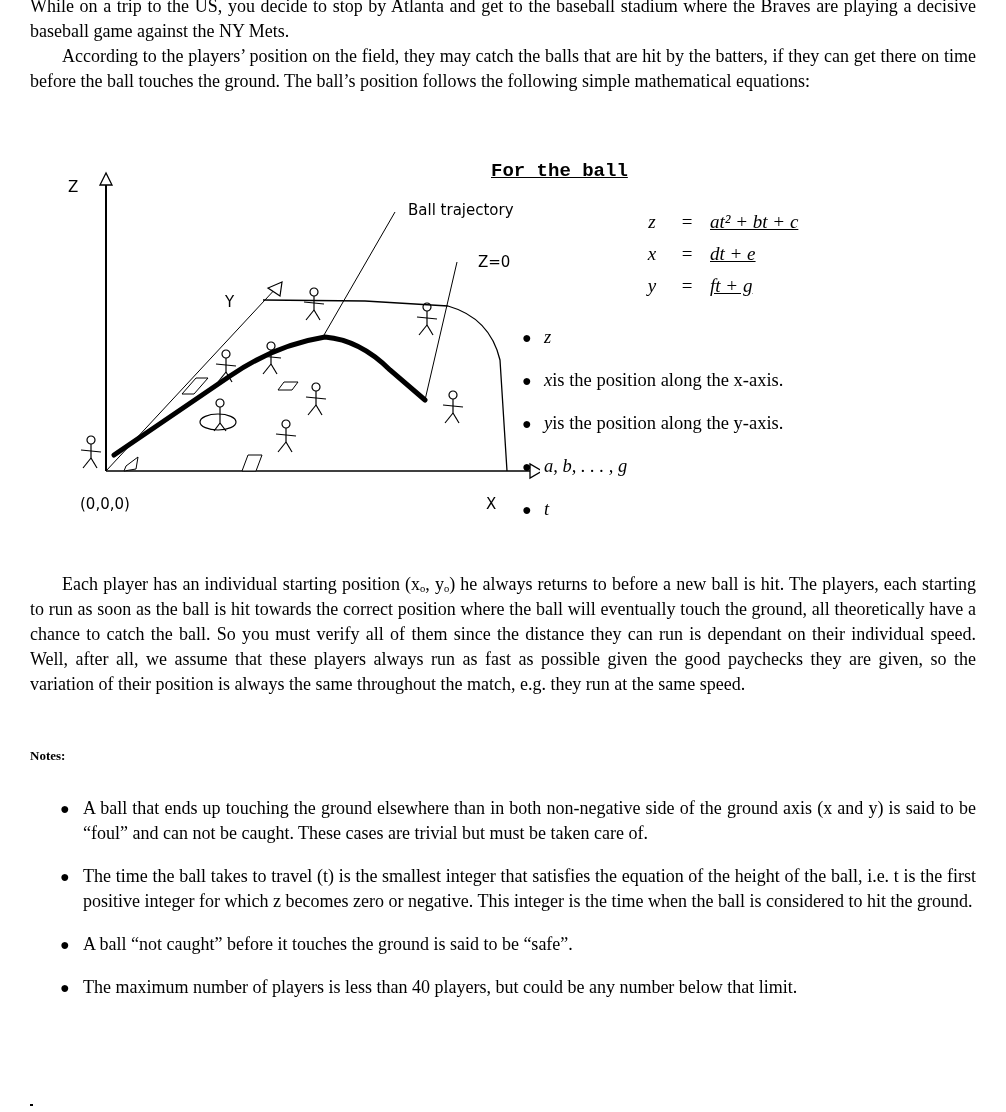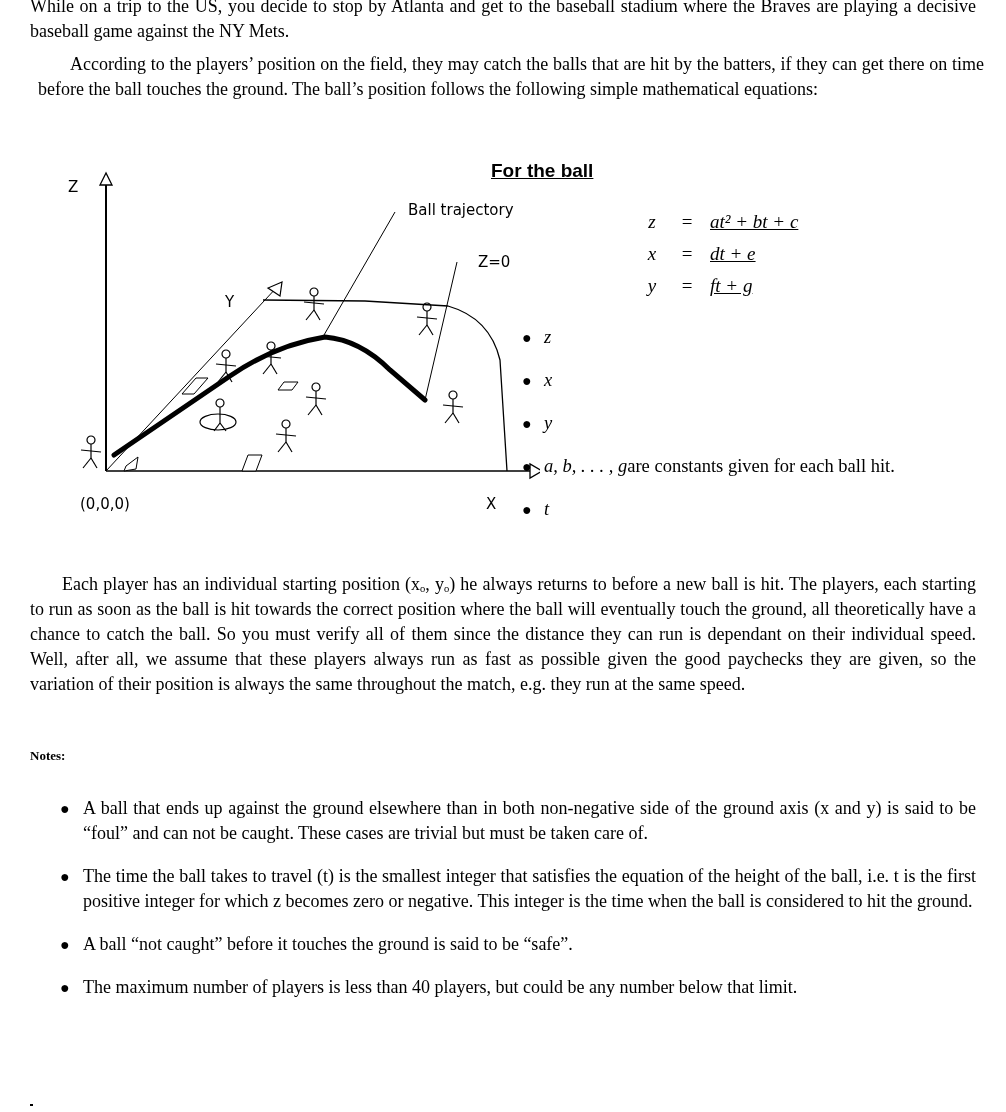--- a/index.html
+++ b/index.html
@@ -2,41 +2,41 @@
 <html><head>
 <meta charset="utf-8">
 <style>
   html,body{margin:0;padding:0;background:#fff;}
   body{width:1006px;height:1112px;overflow:hidden;position:relative;font-family:"DejaVu Serif","Liberation Serif",serif;color:#000;}
   .para{position:absolute;left:30px;width:946px;font-size:18px;line-height:25px;text-align:justify;font-family:"Liberation Serif","DejaVu Serif",serif;}
   .indent{text-indent:32px;}
   .diagram{position:absolute;left:60px;top:160px;width:480px;height:360px;}
   .diagram svg{width:480px;height:360px;display:block;}
   .diag-label{font-family:"DejaVu Sans","Liberation Sans",sans-serif;font-size:15px;fill:#000;}
-  .ball-title{position:absolute;left:491px;top:160px;font-size:19px;font-weight:bold;text-decoration:underline;font-family:Liberation Sans, sans-serif;}
+  .ball-title{position:absolute;left:491px;top:160px;font-size:19px;font-weight:bold;text-decoration:underline;font-family:Liberation Mono, monospace;}
   .eqs{position:absolute;left:640px;top:206px;font-size:19px;font-family:"Liberation Serif","DejaVu Serif",serif;}
   .eq-row{height:32px;display:flex;align-items:center;}
   .eq-lhs{width:24px;text-align:center;font-style:italic;}
   .eq-op{width:46px;text-align:center;}
   .eq-rhs{font-style:italic;text-decoration:underline;}
   .vars{position:absolute;left:522px;top:316px;width:480px;font-size:18.5px;font-family:"Liberation Serif","DejaVu Serif",serif;}
   .var-item{height:43px;display:flex;align-items:center;}
   .bullet{width:22px;font-size:16px;}
   .notes-title{position:absolute;left:30px;top:748px;font-size:13px;font-weight:bold;font-family:"Liberation Serif","DejaVu Serif",serif;}
   .notes{position:absolute;left:60px;top:796px;width:916px;font-size:18px;line-height:25px;font-family:"Liberation Serif","DejaVu Serif",serif;}
   .note{display:flex;margin-bottom:18px;}
   .note .bullet{flex:0 0 23px;font-size:16px;}
   .note .txt{text-align:justify;flex:1;}
   .stray{position:absolute;left:30px;top:1104px;width:3px;height:2px;background:#000;}
 </style>
 </head>
 <body>
 
 <p class="para" style="top:-6px;margin:0;">While on a trip to the US, you decide to stop by Atlanta and get to the baseball stadium where the Braves are playing a decisive baseball game against the NY Mets.</p>
-<p class="para indent" style="top:44px;margin:8px;">According to the players’ position on the field, they may catch the balls that are hit by the batters, if they can get there on time before the ball touches the ground. The ball’s position follows the following simple mathematical equations:</p>
+<p class="para indent" style="top:44px;margin:0;">According to the players’ position on the field, they may catch the balls that are hit by the batters, if they can get there on time before the ball touches the ground. The ball’s position follows the following simple mathematical equations:</p>
 
 <div class="diagram">
   <svg viewBox="0 0 480 360" xmlns="http://www.w3.org/2000/svg">
 
     <line x1="46" y1="311" x2="46" y2="20" stroke="#000" stroke-width="2"></line>
     <polygon points="46,13 40,25 52,25" fill="#fff" stroke="#000" stroke-width="1.3"></polygon>
     <text class="diag-label" x="8" y="32">Z</text>
 
     <line x1="46" y1="311" x2="472" y2="311" stroke="#000" stroke-width="1.5"></line>
     <polygon points="482,311 470,304 470,318" fill="#fff" stroke="#000" stroke-width="1.3"></polygon>
@@ -151,44 +151,45 @@
 </div>
 
 <div class="vars">
   <div class="var-item">
       <span class="bullet">●</span>
       <i>z</i>
     </div>
   <div class="var-item">
       <span class="bullet">●</span>
       <i>x</i>
+      <span> is the position along the x-axis.</span>
     </div>
   <div class="var-item">
       <span class="bullet">●</span>
       <i>y</i>
+      <span> is the position along the y-axis.</span>
     </div>
   <div class="var-item">
       <span class="bullet">●</span>
       <i>a, b, . . . , g</i>
-      <span> are constants given for each ball hit.</span>
     </div>
   <div class="var-item">
       <span class="bullet">●</span>
       <i>t</i>
     </div>
 </div>
 
 <p class="para indent" style="top:572px;margin:0;">Each player has an individual starting position (xₒ, yₒ) he always returns to before a new ball is hit. The players, each starting to run as soon as the ball is hit towards the correct position where the ball will eventually touch the ground, all theoretically have a chance to catch the ball. So you must verify all of them since the distance they can run is dependant on their individual speed. Well, after all, we assume that these players always run as fast as possible given the good paychecks they are given, so the variation of their position is always the same throughout the match, e.g. they run at the same speed.</p>
 
 <div class="notes-title">Notes:</div>
 
 <div class="notes">
   <div class="note">
       <span class="bullet">●</span>
-      <span class="txt">A ball that ends up against the ground elsewhere than in both non-negative side of the ground axis (x and y) is said to be “foul” and can not be caught. These cases are trivial but must be taken care of.</span>
+      <span class="txt">A ball that ends up touching the ground elsewhere than in both non-negative side of the ground axis (x and y) is said to be “foul” and can not be caught. These cases are trivial but must be taken care of.</span>
     </div>
   <div class="note">
       <span class="bullet">●</span>
       <span class="txt">The time the ball takes to travel (t) is the smallest integer that satisfies the equation of the height of the ball, i.e. t is the first positive integer for which z becomes zero or negative. This integer is the time when the ball is considered to hit the ground.</span>
     </div>
   <div class="note">
       <span class="bullet">●</span>
       <span class="txt">A ball “not caught” before it touches the ground is said to be “safe”.</span>
     </div>
   <div class="note">

